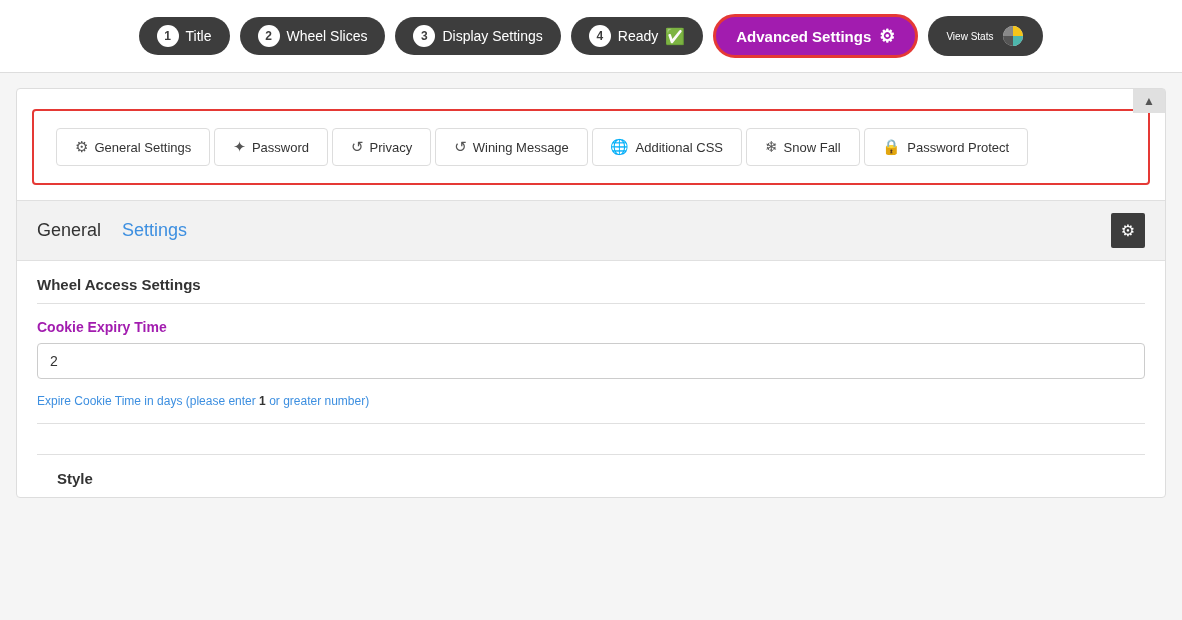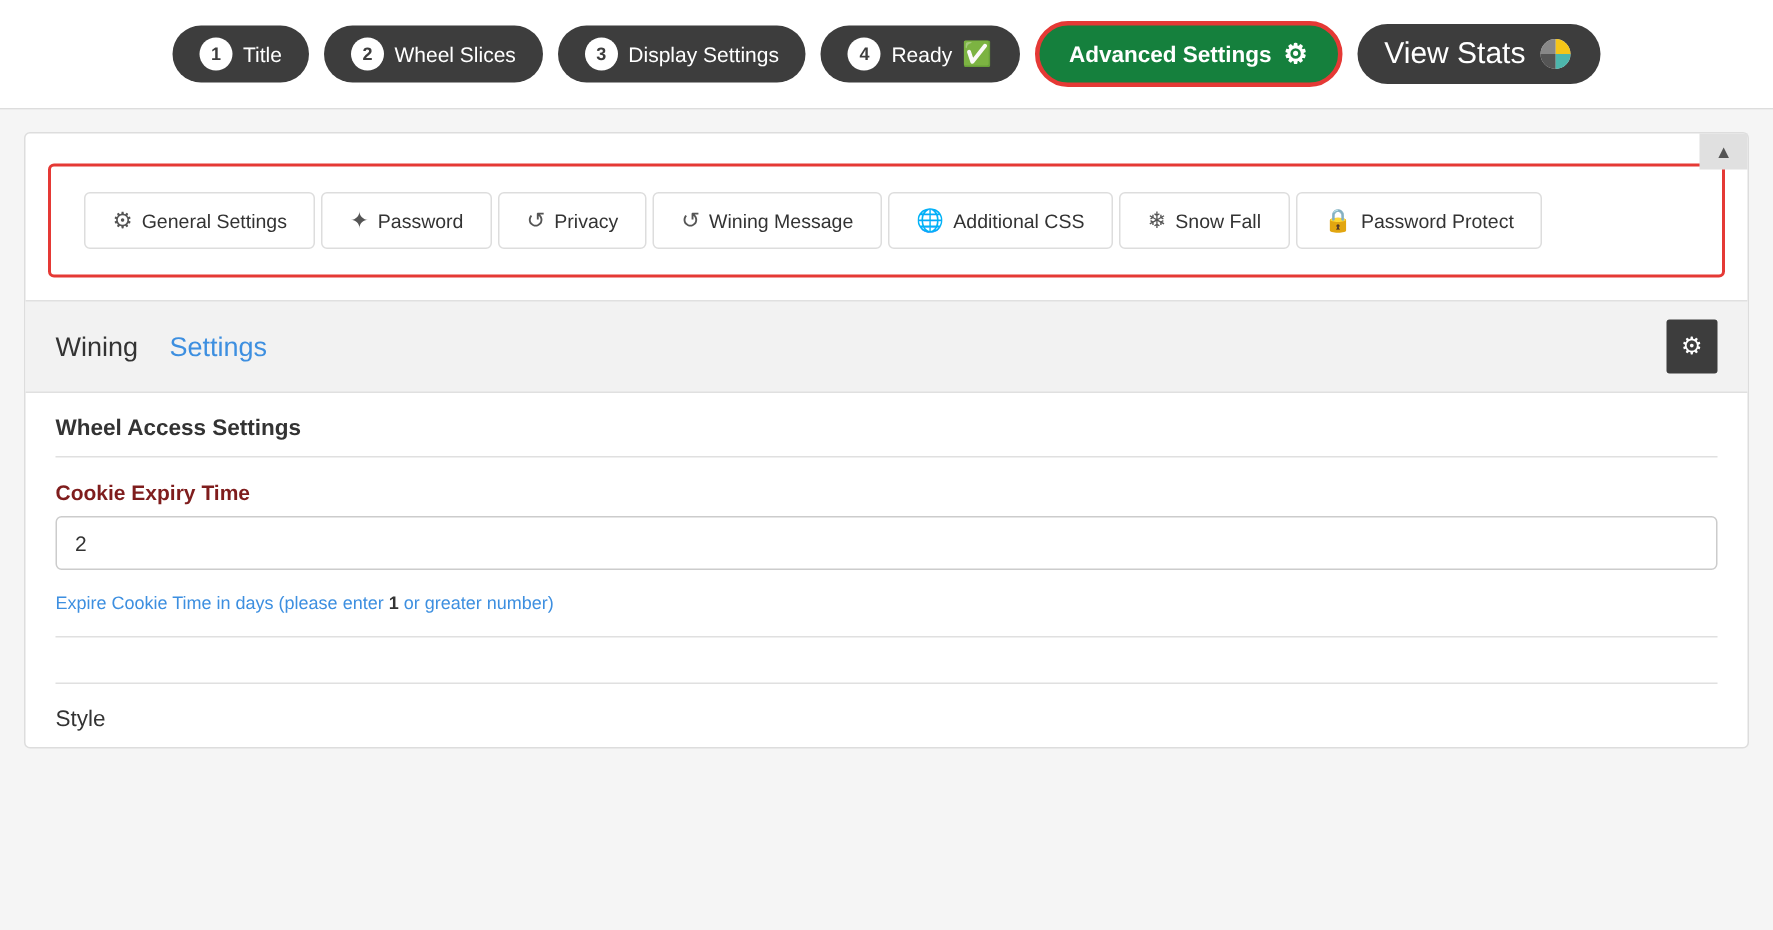--- a/index.html
+++ b/index.html
@@ -50,21 +50,21 @@
 
     .step-btn .check-icon {
       color: #4CAF50;
       font-size: 16px;
     }
 
     .advanced-btn {
       display: flex;
       align-items: center;
       gap: 8px;
-      background: #15803d;
+      background: #a21caf;
       color: #fff;
       border: 3px solid #e53935;
       border-radius: 25px;
       padding: 8px 20px;
       cursor: pointer;
       font-size: 15px;
       font-weight: bold;
     }
 
     .advanced-btn .gear-icon {
@@ -74,21 +74,21 @@
     .stats-btn {
       display: flex;
       align-items: center;
       gap: 8px;
       background: #3d3d3d;
       color: #fff;
       border: none;
       border-radius: 25px;
       padding: 8px 18px;
       cursor: pointer;
-      font-size: 20px;
+      font-size: 10px;
       font-weight: 500;
     }
 
     .pie-icon {
       width: 24px;
       height: 24px;
     }
 
     
     .main-content {
@@ -191,42 +191,43 @@
     .form-group {
       padding: 15px 0;
       border-bottom: 1px solid #e0e0e0;
     }
 
     .form-label {
       font-size: 14px;
       font-weight: 600;
       margin-bottom: 8px;
       display: block;
-      color: #7f1d1d;
+      color: #a21caf;
     }
 
     .form-input {
       width: 100%;
       padding: 9px 12px;
       border: 1px solid #ccc;
       border-radius: 4px;
       font-size: 14px;
       color: #333;
     }
 
     .form-hint {
       font-size: 12px;
       color: #3d8fe0;
       margin-top: 15px;
     }
 
     .style-section-title {
-      font-weight: normal;
+      font-weight: bold;
       font-size: 15px;
       padding: 15px 0 10px 0;
+      margin-left: 20px;
     }
   </style>
 </head>
 <body>
 
 <div class="top-nav">
 
   <button class="step-btn">
     <span class="step-num">1</span>
     <span>Title</span>
@@ -294,21 +295,21 @@
       <span>Snow Fall</span>
     </div>
     <div class="tab-item">
       <span class="tab-icon">🔒</span>
       <span>Password Protect</span>
     </div>
   </div>
 
   <div class="section-heading">
     <h2>
-      <span style="color:#333;">Wining</span><span class="highlight"> Settings</span>
+      <span style="color:#333;">General</span><span class="highlight"> Settings</span>
     </h2>
     <button class="section-gear">⚙</button>
   </div>
 
   <div class="form-content">
     <div class="form-section-title">Wheel Access Settings</div>
 
     <div class="form-group">
       <label class="form-label">Cookie Expiry Time</label>
       <input class="form-input" type="text" value="2" style="">

